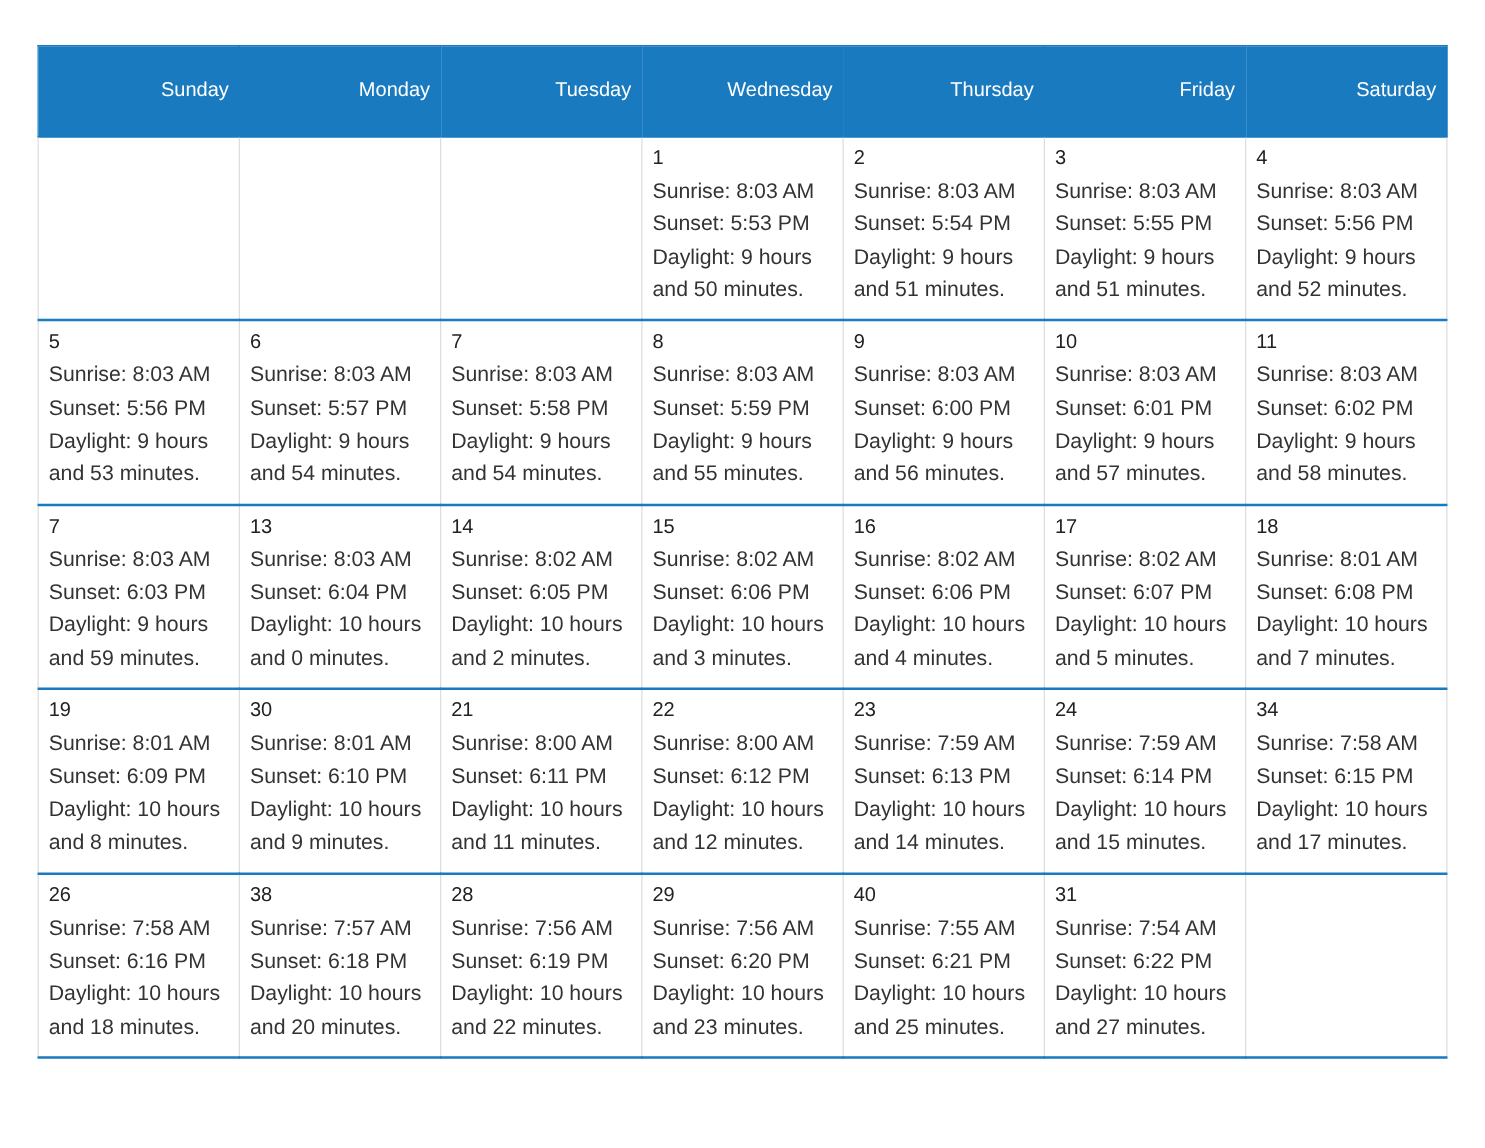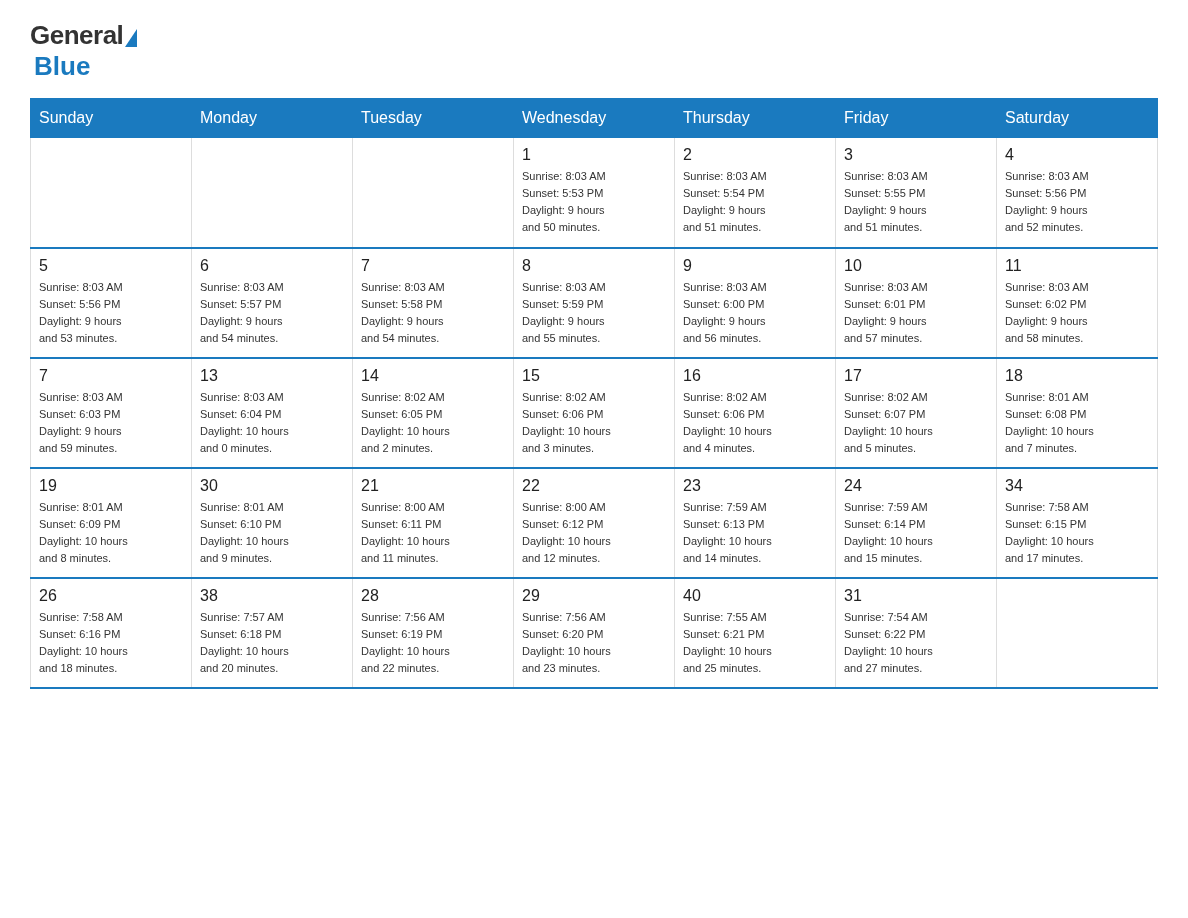--- a/index.html
+++ b/index.html
@@ -66,22 +66,22 @@
       border-collapse: collapse;
       table-layout: fixed;
     }
     thead tr {
       background-color: #1a7abf;
     }
     thead th {
       color: #fff;
       font-size: 16px;
       font-weight: normal;
-      padding: 10px 8px;
-      text-align: left;
+      padding: 27px 8px;
+      text-align: right;
       border: 1px solid #1a7abf;
     }
     tbody tr {
       border-bottom: 2px solid #1a7abf;
     }
     tbody td {
       vertical-align: top;
       padding: 8px 8px 10px 8px;
       font-size: 12.5px;
       color: #333;
@@ -89,38 +89,29 @@
       height: 110px;
     }
     .day-num {
       font-size: 16px;
       color: #222;
       font-weight: normal;
       display: block;
       margin-bottom: 4px;
     }
     .day-detail {
-      font-size: 11px;
+      font-size: 17px;
       color: #333;
       line-height: 1.55;
     }
   </style>
 </head>
 <body>
 
 <div class="header">
-  <div class="logo">
-    <div class="logo-top">
-      <span class="logo-general">General</span>
-      <div class="logo-triangle"></div>
-    </div>
-    <div style="margin-left:2px;">
-      <span class="logo-blue">Blue</span>
-    </div>
-  </div>
   <div class="title-section">
   </div>
 </div>
 
 <table>
   <thead>
     <tr>
     <th>Sunday</th>
         <th>Monday</th>
         <th>Tuesday</th>

